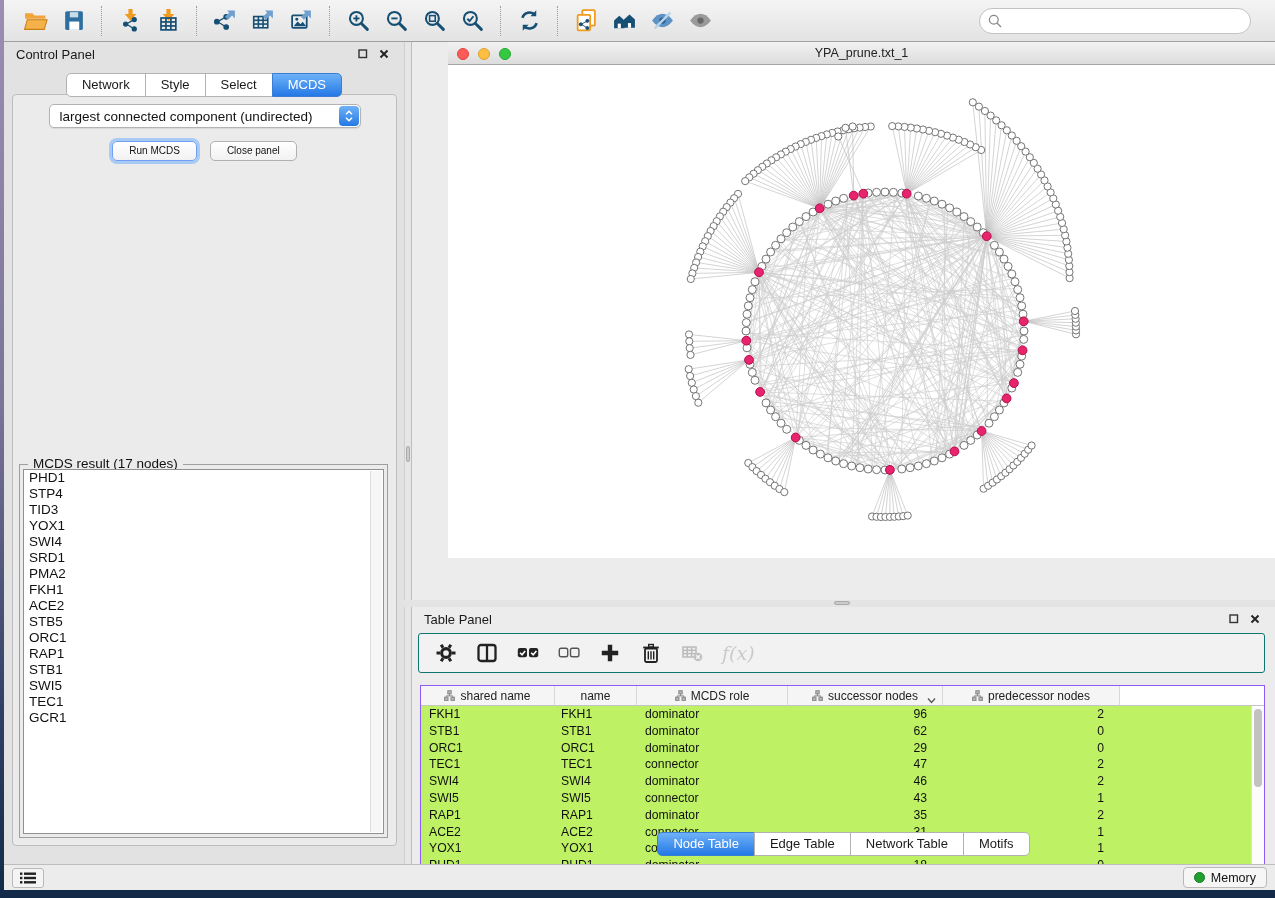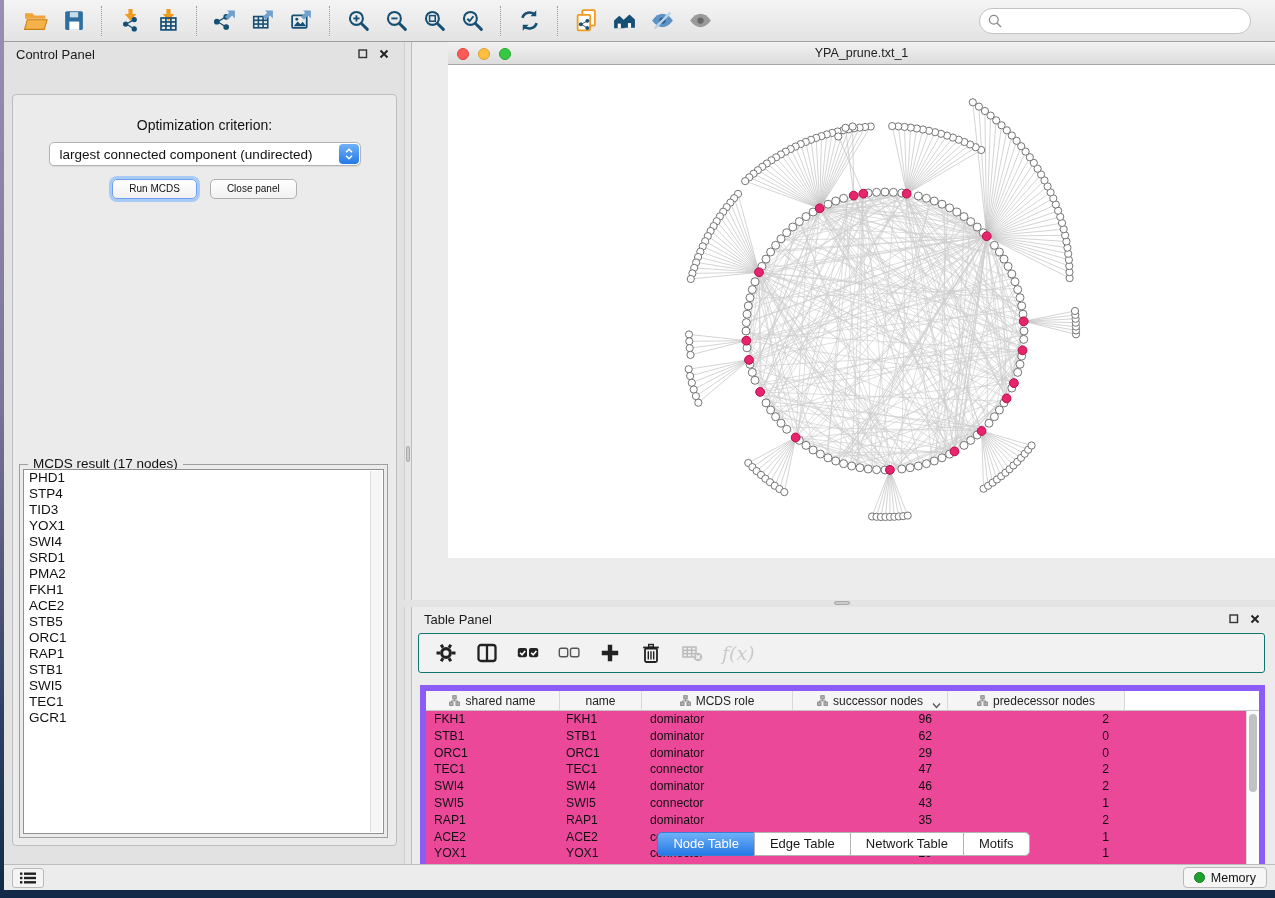--- a/index.html
+++ b/index.html
@@ -58,21 +58,21 @@
   .tl.green  { left:51px; background:#35c841; border:0.5px solid #24a831; }
   .net-title { position:absolute; left:0; right:0; top:4px; text-align:center; font-size:12.5px; color:#222; }
   .net-canvas { position:absolute; left:0; top:23px; right:0; bottom:0; background:#fff; }
 
   
   .table-panel { position:absolute; left:0; top:565px; right:0; bottom:0; background:#ececec; }
   .tbl-toolbar { position:absolute; left:6px; right:10px; top:26px; height:40px; background:#f2f2f2; border:1px solid #0f766e; border-radius:3px; display:flex; align-items:center; padding-left:16px; gap:19px; }
   .tt-btn { border:none; background:transparent; display:flex; align-items:center; justify-content:center; cursor:default; }
   .tt-btn.disabled { opacity:.45; }
   .fx { font-family:"DejaVu Serif",serif; font-style:italic; font-size:19px; color:#999; }
-  .tbl-wrap { position:absolute; left:8px; right:10px; top:78px; height:190px; background:#ec4899; border:6px solid #8b5cf6; }
+  .tbl-wrap { position:absolute; left:8px; right:10px; top:78px; height:190px; background:#bef264; border:1px solid #8b5cf6; }
   .tbl-header { display:flex; height:20px; }
   .th-cell { background:#f5f5f5; border-right:1px solid #d8d8d8; border-bottom:1px solid #c4c4c4; display:flex; align-items:center; justify-content:center; gap:5px; font-size:12px; color:#222; position:relative; }
   .th-fill { flex:1; background:#fff; border-bottom:1px solid #c4c4c4; }
   .th-sort { position:absolute; right:6px; top:7px; }
   .tbl-row { display:flex; height:16.8px; }
   .td { font-size:12.2px; color:#111; line-height:16.8px; white-space:nowrap; overflow:hidden; }
   .td.l { text-align:left; }
   .td.r { text-align:right; padding-right:16px; }
   .tbl-vscroll { position:absolute; right:0; top:20px; bottom:0; width:13px; background:#fcfcfc; border-left:1px solid #ddd; }
   .tbl-thumb { position:absolute; left:2px; top:3px; width:8px; height:78px; background:#c2c2c2; border-radius:4px; }
@@ -256,22 +256,27 @@
             <svg width="10" height="10" viewBox="0 0 10 10">
               <rect x="1" y="1" width="7.5" height="7.5" fill="none" stroke="#333" stroke-width="1.4"></rect>
             </svg>
           </span>
         <span class="win-mini-btn">
             <svg width="10" height="10" viewBox="0 0 10 10">
               <path d="M1.5 1.5l7 7M8.5 1.5l-7 7" stroke="#222" stroke-width="1.9"></path>
             </svg>
           </span>
       </div>
+      <div class="seg-row cp-tabs" id="cp-tabs">
+          <div class="seg-btn">Network</div>
+          <div class="seg-btn">Style</div>
+          <div class="seg-btn">Select</div>
+          <div class="seg-btn active">MCDS</div>
+        </div>
       <div class="cp-inner">
-        <div class="opt-label">Optimization criterion:</div>
         <div class="dropdown">
           <span>largest connected component (undirected)</span>
           <span class="dd-stepper">
               <svg width="10" height="14" viewBox="0 0 10 14">
                 <path d="M2 5.2L5 2.2l3 3" stroke="#fff" stroke-width="1.5" fill="none"></path>
                 <path d="M2 8.8l3 3 3-3" stroke="#fff" stroke-width="1.5" fill="none"></path>
               </svg>
             </span>
         </div>
         <div class="btn-row">

